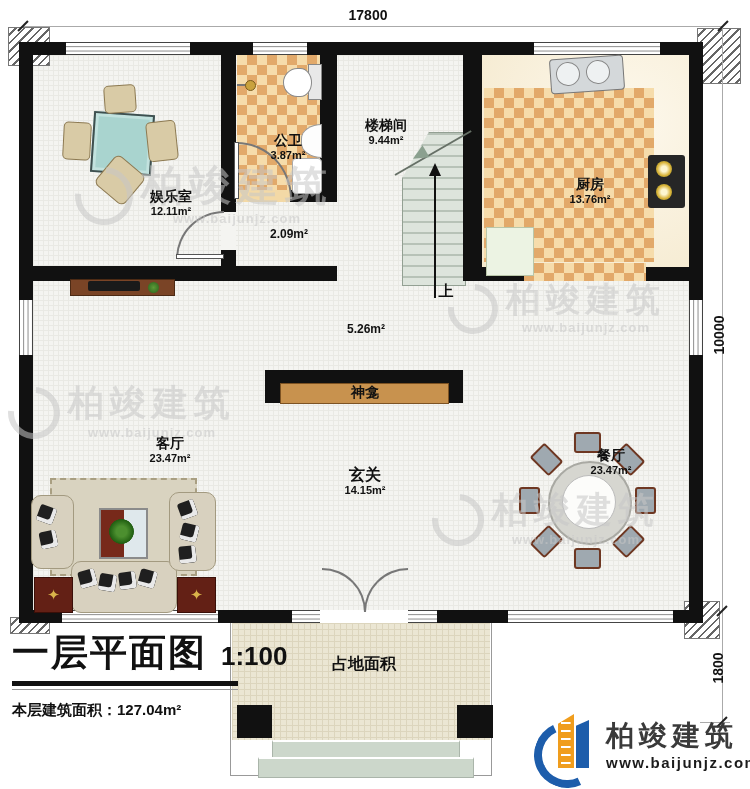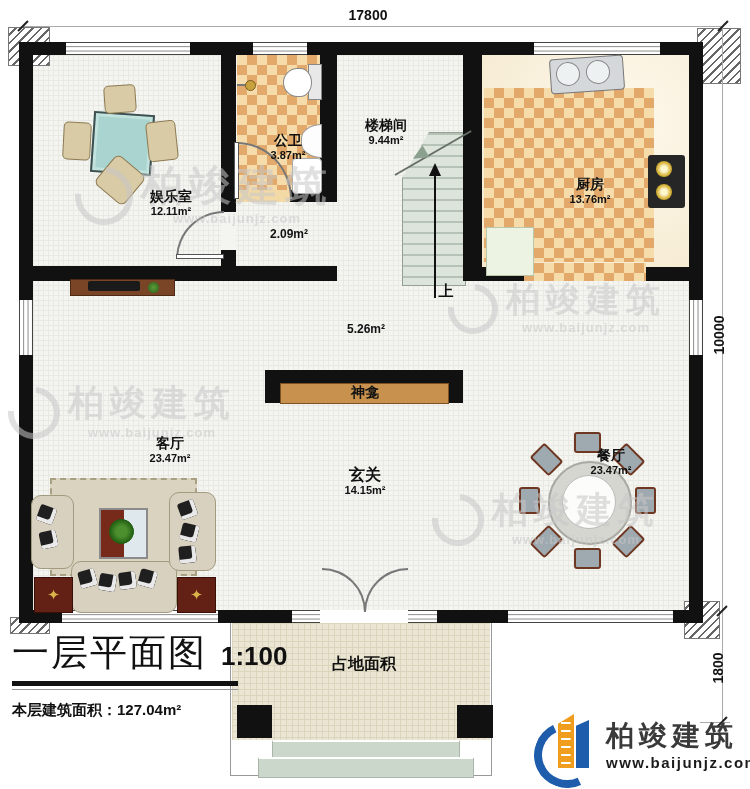--- a/index.html
+++ b/index.html
@@ -52,21 +52,21 @@
   .pillow{position:absolute;width:17px;height:17px;background:#1f1f1f;border-radius:3px;
       box-shadow:inset -4px -4px 0 #e9e9e9;}
   .dchair{position:absolute;width:27px;height:21px;background:#9fa9b0;border:2px solid #6e3722;
       border-radius:3px;box-sizing:border-box;}
   .sofa{position:absolute;background:#d8d1bf;border:1px solid #a39a80;border-radius:10px;}
   .sidetbl{position:absolute;width:37px;height:34px;background:#632015;border:1px solid #3a0f08;
       color:#d9b34a;font-size:15px;display:flex;align-items:center;justify-content:center;}
   .steps{position:absolute;z-index:5;background:#ccd7cb;border:1px solid #aab5aa;border-top:2px solid #fff;}
   #titleblock{position:absolute;z-index:45;left:12px;top:628px;color:#111;}
   #tb-titlerow{display:flex;align-items:baseline;gap:14px;}
-  #tb-title{font-size:37px;font-weight:normal;letter-spacing:2px;}
+  #tb-title{font-size:37px;font-weight:bold;letter-spacing:2px;}
   #tb-scale{font-size:26px;font-weight:bold;}
   #tb-rule{width:226px;height:5px;background:#111;margin-top:3px;}
   #tb-rule2{width:226px;height:1px;background:#999;margin-top:3px;}
   #tb-stats{margin-top:8px;font-size:15px;font-weight:bold;line-height:1.6;}
   #logo{position:absolute;z-index:45;left:534px;top:712px;display:flex;align-items:center;gap:10px;}
   #logo-mark{position:relative;width:62px;height:68px;flex:none;}
   #logo-swoosh{position:absolute;left:0;top:10px;width:50px;height:50px;border:8px solid #1d5dab;
       border-radius:50%;border-top-color:transparent;border-right-color:transparent;transform:rotate(20deg);}
   #logo-bldg-o{position:absolute;left:24px;top:2px;width:16px;height:54px;background:#f09d1d;
       clip-path:polygon(0 18%,100% 0,100% 100%,0 100%);

